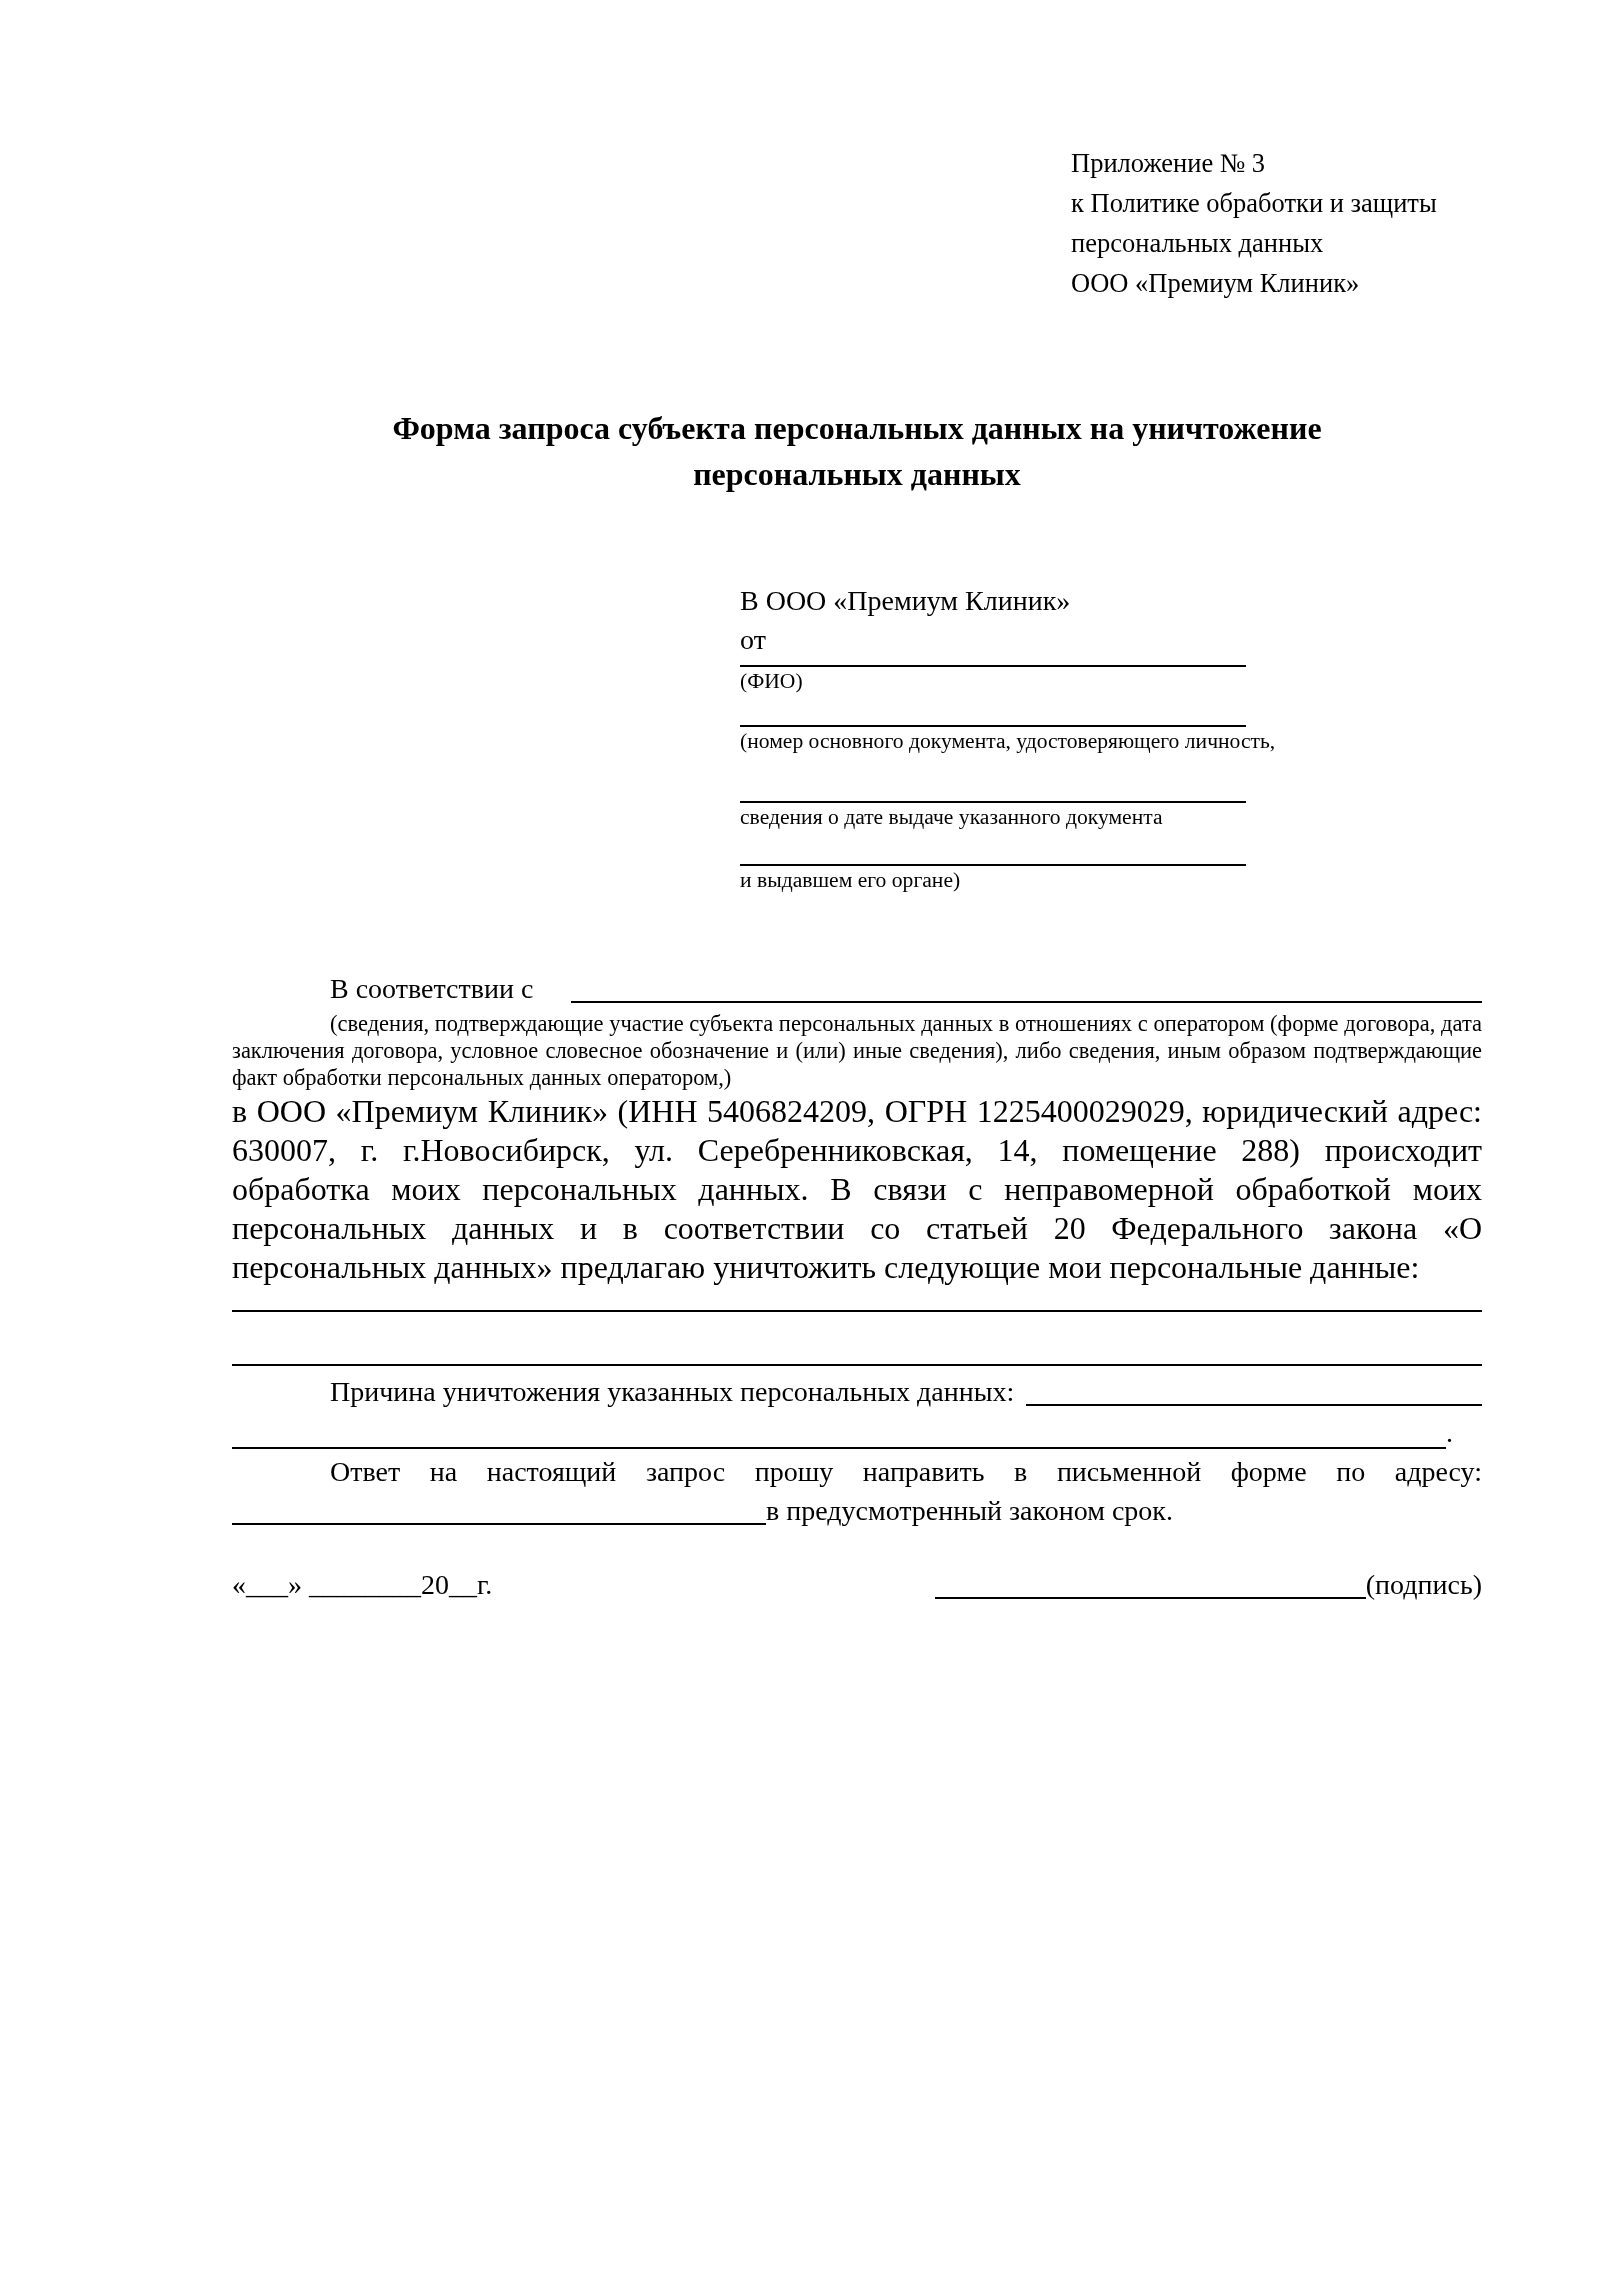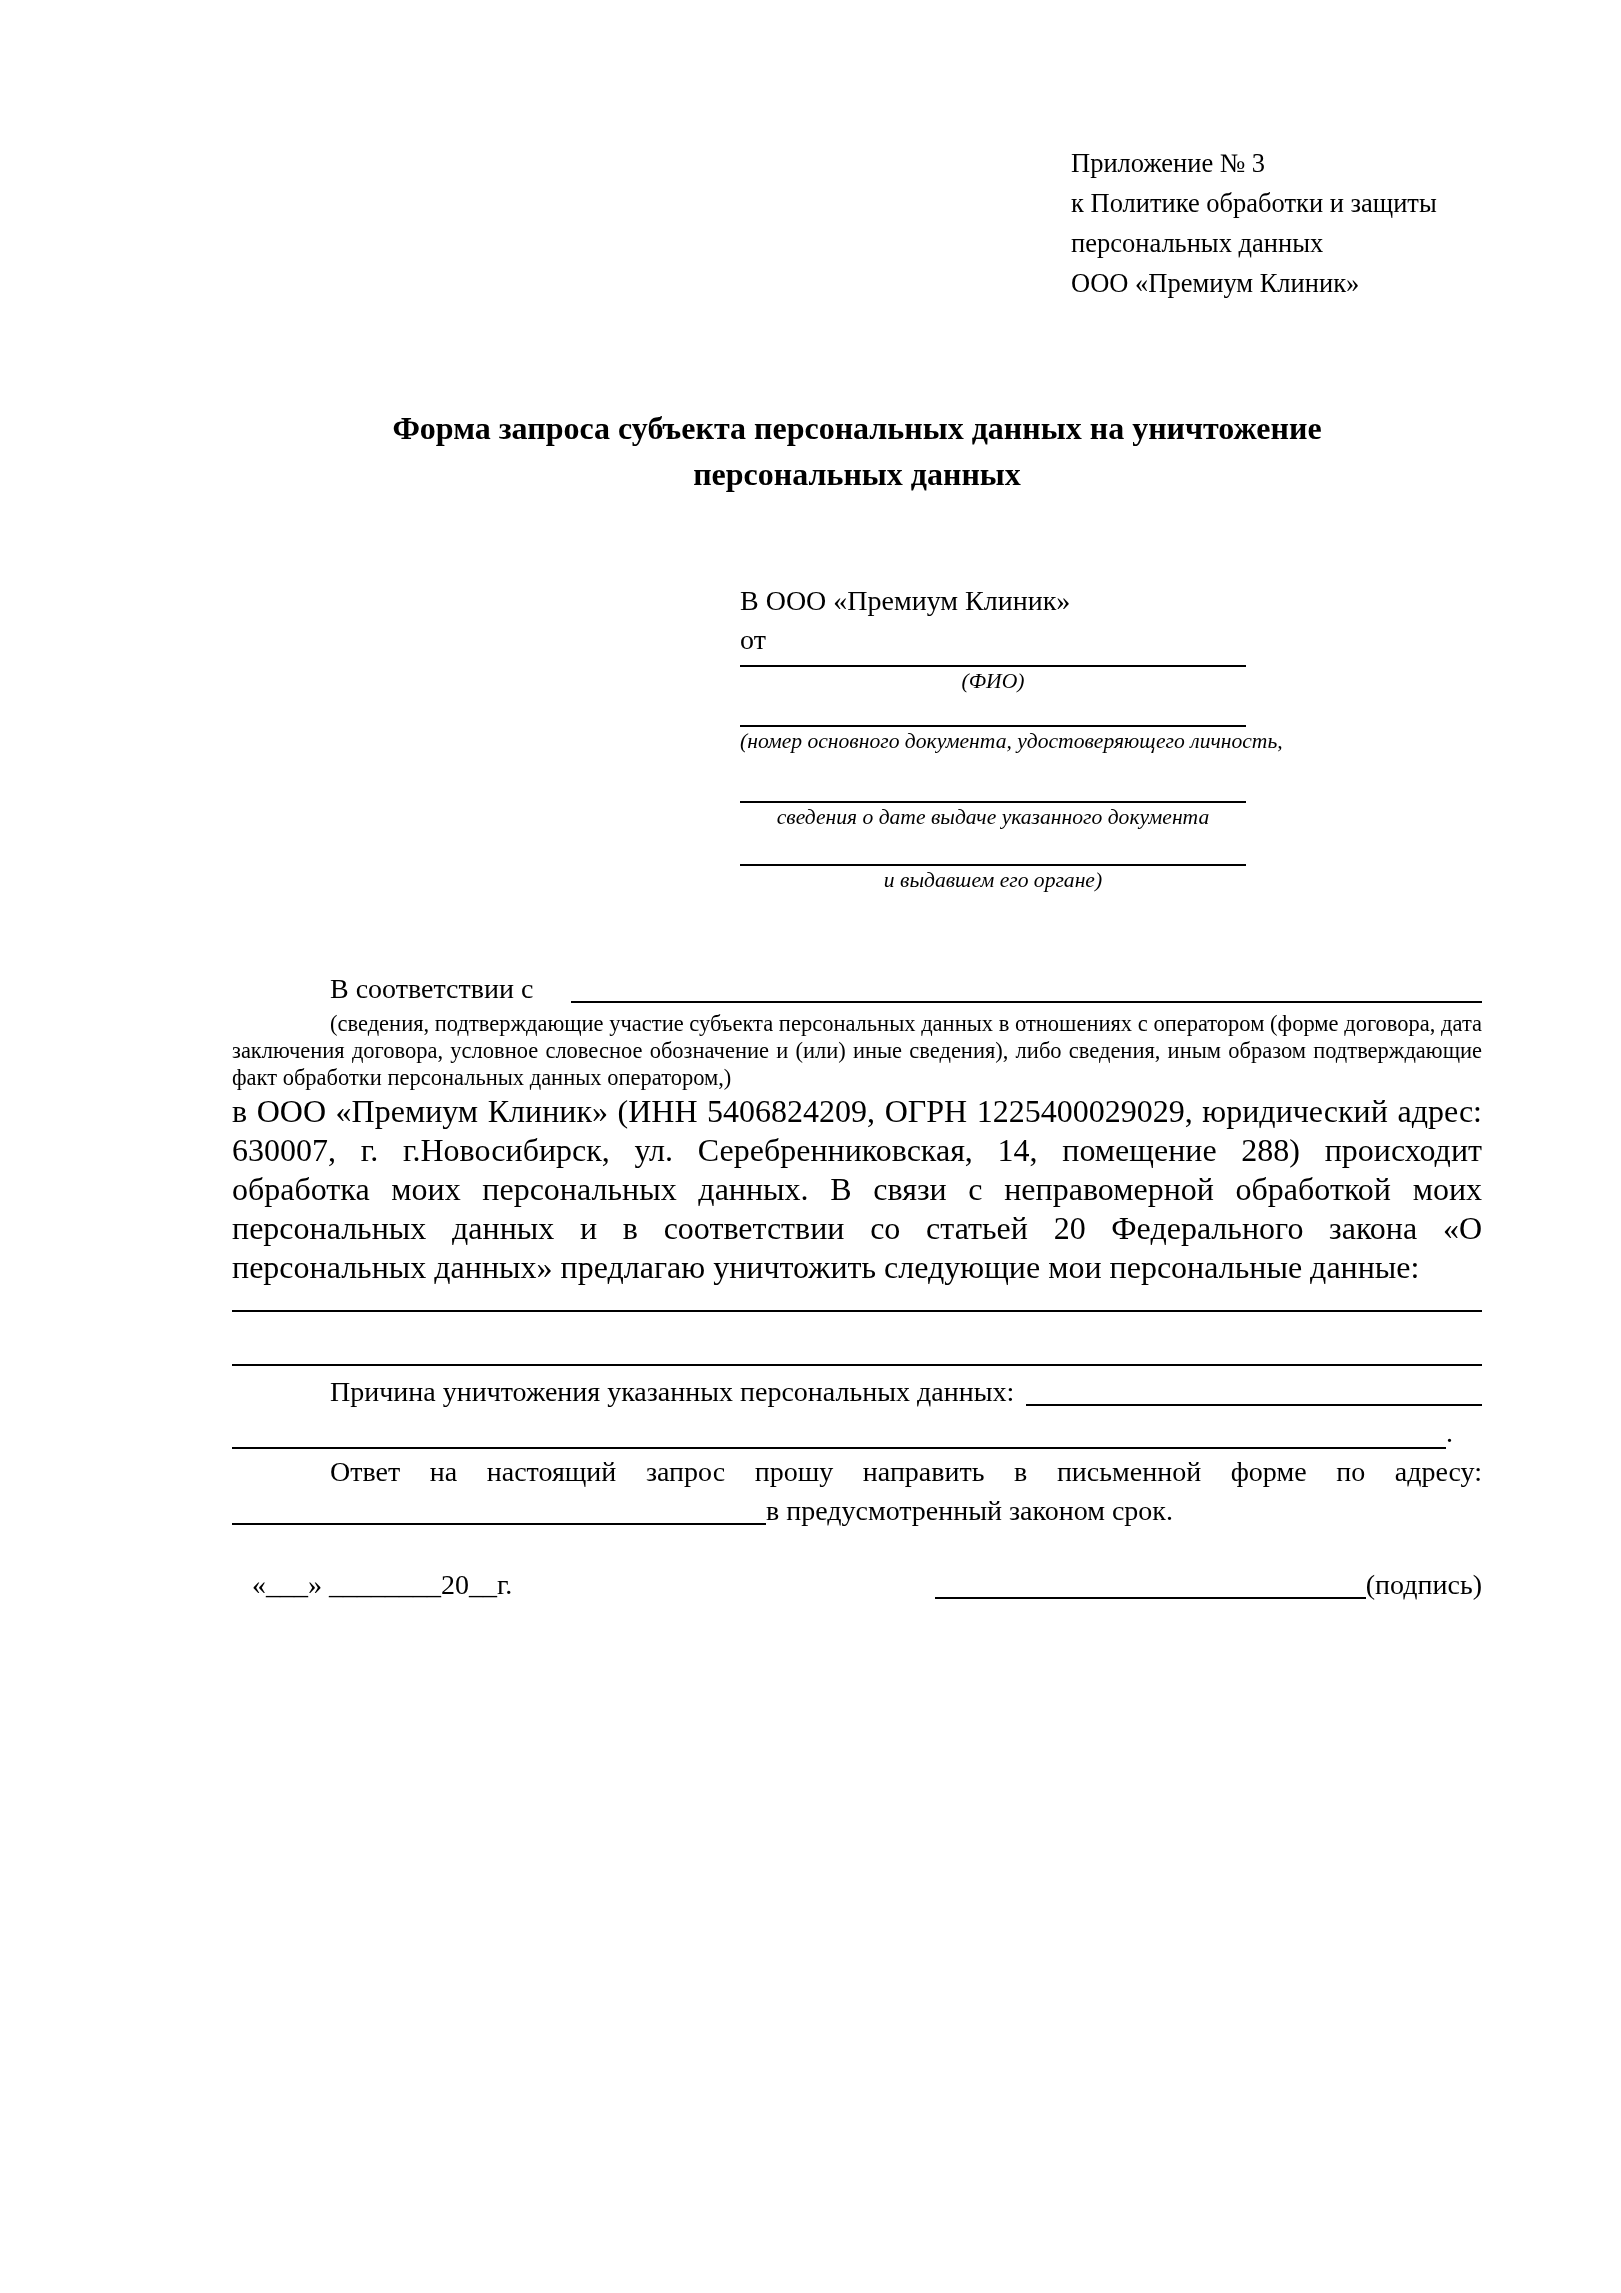--- a/index.html
+++ b/index.html
@@ -43,23 +43,22 @@
   }
   .addressee .to-line,
   .addressee .from-line { height: 39px; }
   .field-line {
     border-bottom: 2.9px solid #000;
     height: 5.9px;
   }
   .field-caption {
     font-size: 21.6px;
     line-height: 29px;
-    text-align: center;
-    white-space: nowrap;
-    font-style: italic;
+    text-align: left;
+    white-space: nowrap;
   }
   .gap-24 { margin-top: 23.5px; }
   .gap-40 { margin-top: 39px; }
   .gap-26 { margin-top: 25.5px; }
   
   .accordance {
     display: flex;
     margin-top: 74px;
     font-size: 28px;
     line-height: 39px;
@@ -134,21 +133,20 @@
     margin-bottom: 4.9px;
   }
   
   .footer-row {
     margin-top: 35px;
     display: flex;
     justify-content: space-between;
     align-items: flex-start;
     font-size: 28px;
     line-height: 39px;
-    margin-left: 20px;
   }
   .sig-group {
     display: flex;
     align-items: flex-end;
   }
   .sig-line {
     width: 431px;
     border-bottom: 2.9px solid #000;
     margin-bottom: 4.9px;
   }

